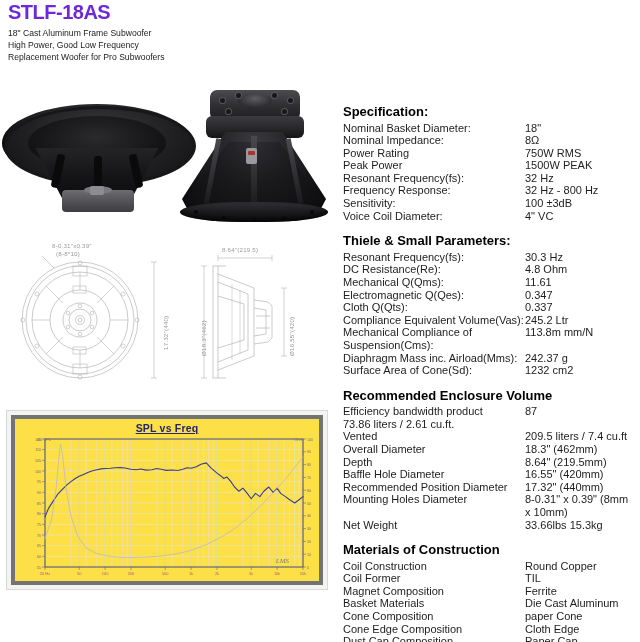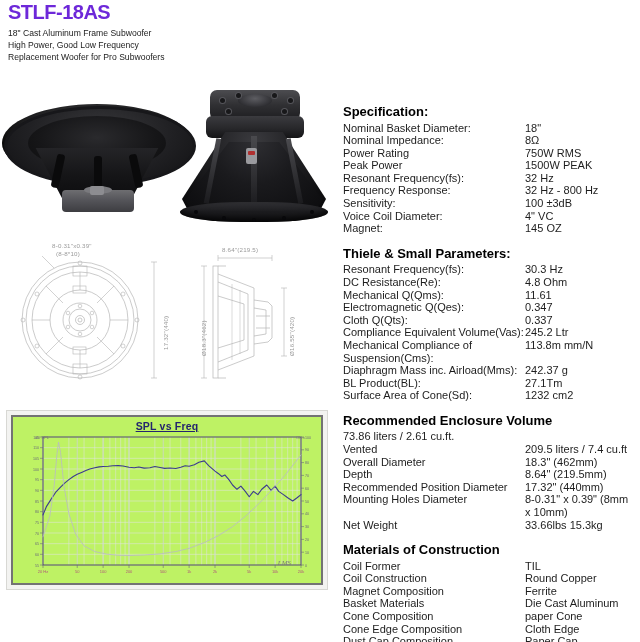--- a/index.html
+++ b/index.html
@@ -63,21 +63,21 @@
   
   .drawings{position:absolute;left:0px;top:226px;width:332px;height:180px;}
   .dwg-front{position:absolute;left:18px;top:16px;width:150px;height:150px;}
   .dwg-side{position:absolute;left:196px;top:18px;width:96px;height:148px;}
   .dim-text{position:absolute;font-size:6.2px;color:#9a9a9a;white-space:nowrap;letter-spacing:.2px;}
   .dim-vert{transform:rotate(-90deg);transform-origin:left top;}
 
   
   .chart-wrap{position:absolute;left:6px;top:410px;width:322px;height:180px;
     background:#f3f3f1;border:1px solid #d8d8d4;box-sizing:border-box;padding:4px;}
-  .chart-inner{position:relative;width:100%;height:100%;background:#bef264;border:2px solid #737373;box-sizing:border-box;}
+  .chart-inner{position:relative;width:100%;height:100%;background:#fde047;border:4px solid #737373;box-sizing:border-box;}
   .chart-title{position:absolute;left:0;right:0;top:3px;text-align:center;font-size:10.5px;font-weight:bold;
     color:#24246e;text-decoration:underline;letter-spacing:.2px;}
   .axis-cap{position:absolute;font-size:4px;color:#777;letter-spacing:.1px;}
   .wm{position:absolute;right:30px;bottom:16px;font-size:7px;color:#7a7a7a;font-style:italic;
     font-family:"Liberation Serif",serif;}
 
   
   .specs{position:absolute;left:343px;top:104px;width:292px;}
   .sec-head{font-size:13px;font-weight:bold;color:#000;margin:0 0 2.5px 0;}
   .sec-gap{height:11px;}
@@ -394,24 +394,20 @@
             <div class="v">32 Hz - 800 Hz</div>
           </div>
           <div class="row">
             <div class="k">Sensitivity:</div>
             <div class="v">100 ±3dB</div>
           </div>
           <div class="row">
             <div class="k">Voice Coil Diameter:</div>
             <div class="v">4" VC</div>
           </div>
-          <div class="row">
-            <div class="k">Magnet:</div>
-            <div class="v">145 OZ</div>
-          </div>
         </div>
     </div>
 
     <div class="sec-gap"></div>
 
     <div>
       <div class="sec-head">Thiele &amp; Small Parameters:</div>
       <div id="ts-rows">
           <div class="row">
             <div class="k">Resonant Frequency(fs):</div>
@@ -439,49 +435,53 @@
           </div>
           <div class="row">
             <div class="k">Mechanical Compliance of Suspension(Cms):</div>
             <div class="v">113.8m mm/N</div>
           </div>
           <div class="row">
             <div class="k">Diaphragm Mass inc. Airload(Mms):</div>
             <div class="v">242.37 g</div>
           </div>
           <div class="row">
-            <div class="k">BL Product(BL):</div>
-            <div class="v">27.1Tm</div>
-          </div>
-          <div class="row">
             <div class="k">Surface Area of Cone(Sd):</div>
             <div class="v">1232 cm2</div>
           </div>
         </div>
     </div>
 
     <div class="sec-gap"></div>
 
     <div>
       <div class="sec-head">Recommended Enclosure Volume</div>
       <div id="enc-rows">
           <div class="row">
+            <div class="k">Efficiency bandwidth product</div>
+            <div class="v">87</div>
+          </div>
+          <div class="row">
             <div class="v">73.86 liters / 2.61 cu.ft.</div>
           </div>
           <div class="row">
             <div class="k">Vented</div>
             <div class="v">209.5 liters / 7.4 cu.ft</div>
           </div>
           <div class="row">
             <div class="k">Overall Diameter</div>
             <div class="v">18.3" (462mm)</div>
           </div>
           <div class="row">
             <div class="k">Depth</div>
             <div class="v">8.64" (219.5mm)</div>
+          </div>
+          <div class="row">
+            <div class="k">Baffle Hole Diameter</div>
+            <div class="v">16.55" (420mm)</div>
           </div>
           <div class="row">
             <div class="k">Recommended Position  Diameter</div>
             <div class="v">17.32" (440mm)</div>
           </div>
           <div class="row">
             <div class="k">Mounting Holes Diameter</div>
             <div class="v">8-0.31" x 0.39" (8mm x 10mm)</div>
           </div>
           <div class="row">
@@ -490,28 +490,28 @@
           </div>
         </div>
     </div>
 
     <div class="sec-gap"></div>
 
     <div>
       <div class="sec-head">Materials of Construction</div>
       <div id="mat-rows">
           <div class="row">
+            <div class="k">Coil Construction</div>
+            <div class="v">Round Copper</div>
+          </div>
+          <div class="row">
             <div class="k">Coil Former</div>
             <div class="v">TIL</div>
           </div>
           <div class="row">
-            <div class="k">Coil Construction</div>
-            <div class="v">Round Copper</div>
-          </div>
-          <div class="row">
             <div class="k">Magnet Composition</div>
             <div class="v">Ferrite</div>
           </div>
           <div class="row">
             <div class="k">Basket Materials</div>
             <div class="v">Die Cast Aluminum</div>
           </div>
           <div class="row">
             <div class="k">Cone Composition</div>
             <div class="v">paper Cone</div>

